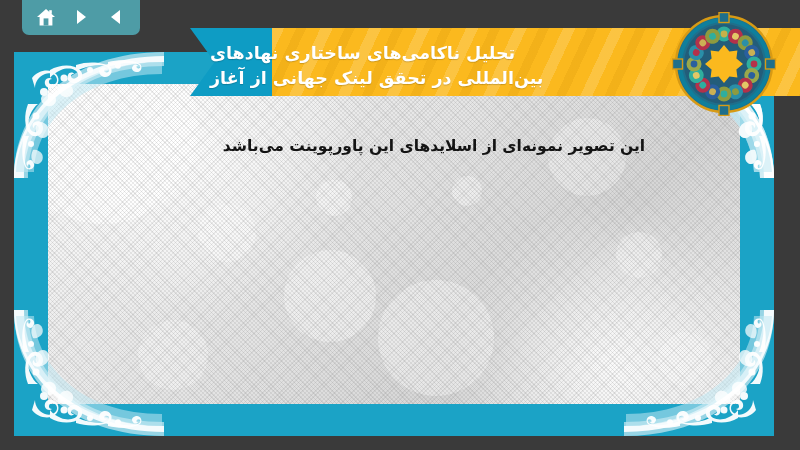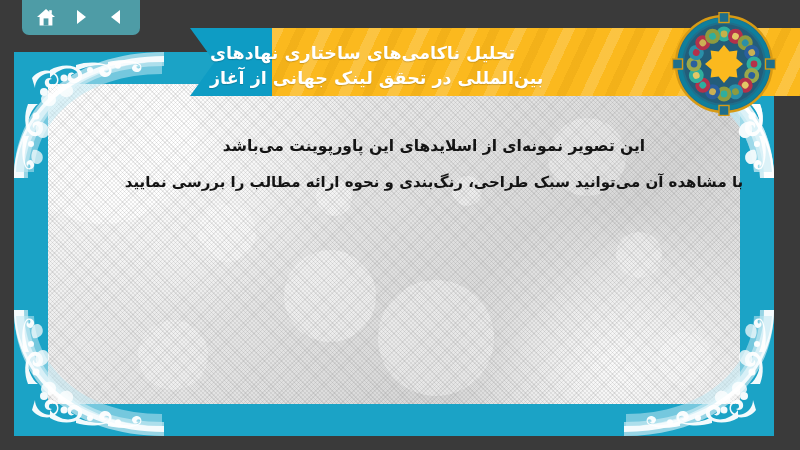--- a/index.html
+++ b/index.html
@@ -298,21 +298,20 @@
         <circle cx="17" cy="92" r="3"></circle>
         <path d="M28,44 c8,-6 14,-2 14,4 c0,5 -6,8 -11,5 c-4,-2 -5,-7 -3,-9 z" opacity="0.85"></path>
         <path d="M44,34 c9,-5 16,0 15,6 c-1,5 -8,7 -12,3 c-3,-3 -4,-7 -3,-9 z" opacity="0.8"></path>
         <path d="M24,70 c-5,9 -1,16 5,16 c5,0 8,-6 5,-11 c-2,-4 -7,-6 -10,-5 z" opacity="0.8"></path>
         <path d="M19,98 c-4,8 0,15 5,14 c4,-1 6,-6 4,-10 c-2,-3 -6,-5 -9,-4 z" opacity="0.75"></path>
       </g>
     </svg>
 
     <div id="body-text">
       <span class="bline l1">این تصویر نمونه‌ای از اسلایدهای این پاورپوینت می‌باشد</span>
-      <span class="bline">با مشاهده آن می‌توانید سبک طراحی، رنگ‌بندی و نحوه ارائه مطالب را بررسی نمایید</span>
     </div>
   </div>
 
   <div id="ribbon">
     <div id="ribbon-body"></div>
     <div id="ribbon-tail"></div>
   </div>
 
   <div id="title-block">
     <span class="tline">تحلیل ناکامی‌های ساختاری نهادهای</span>

